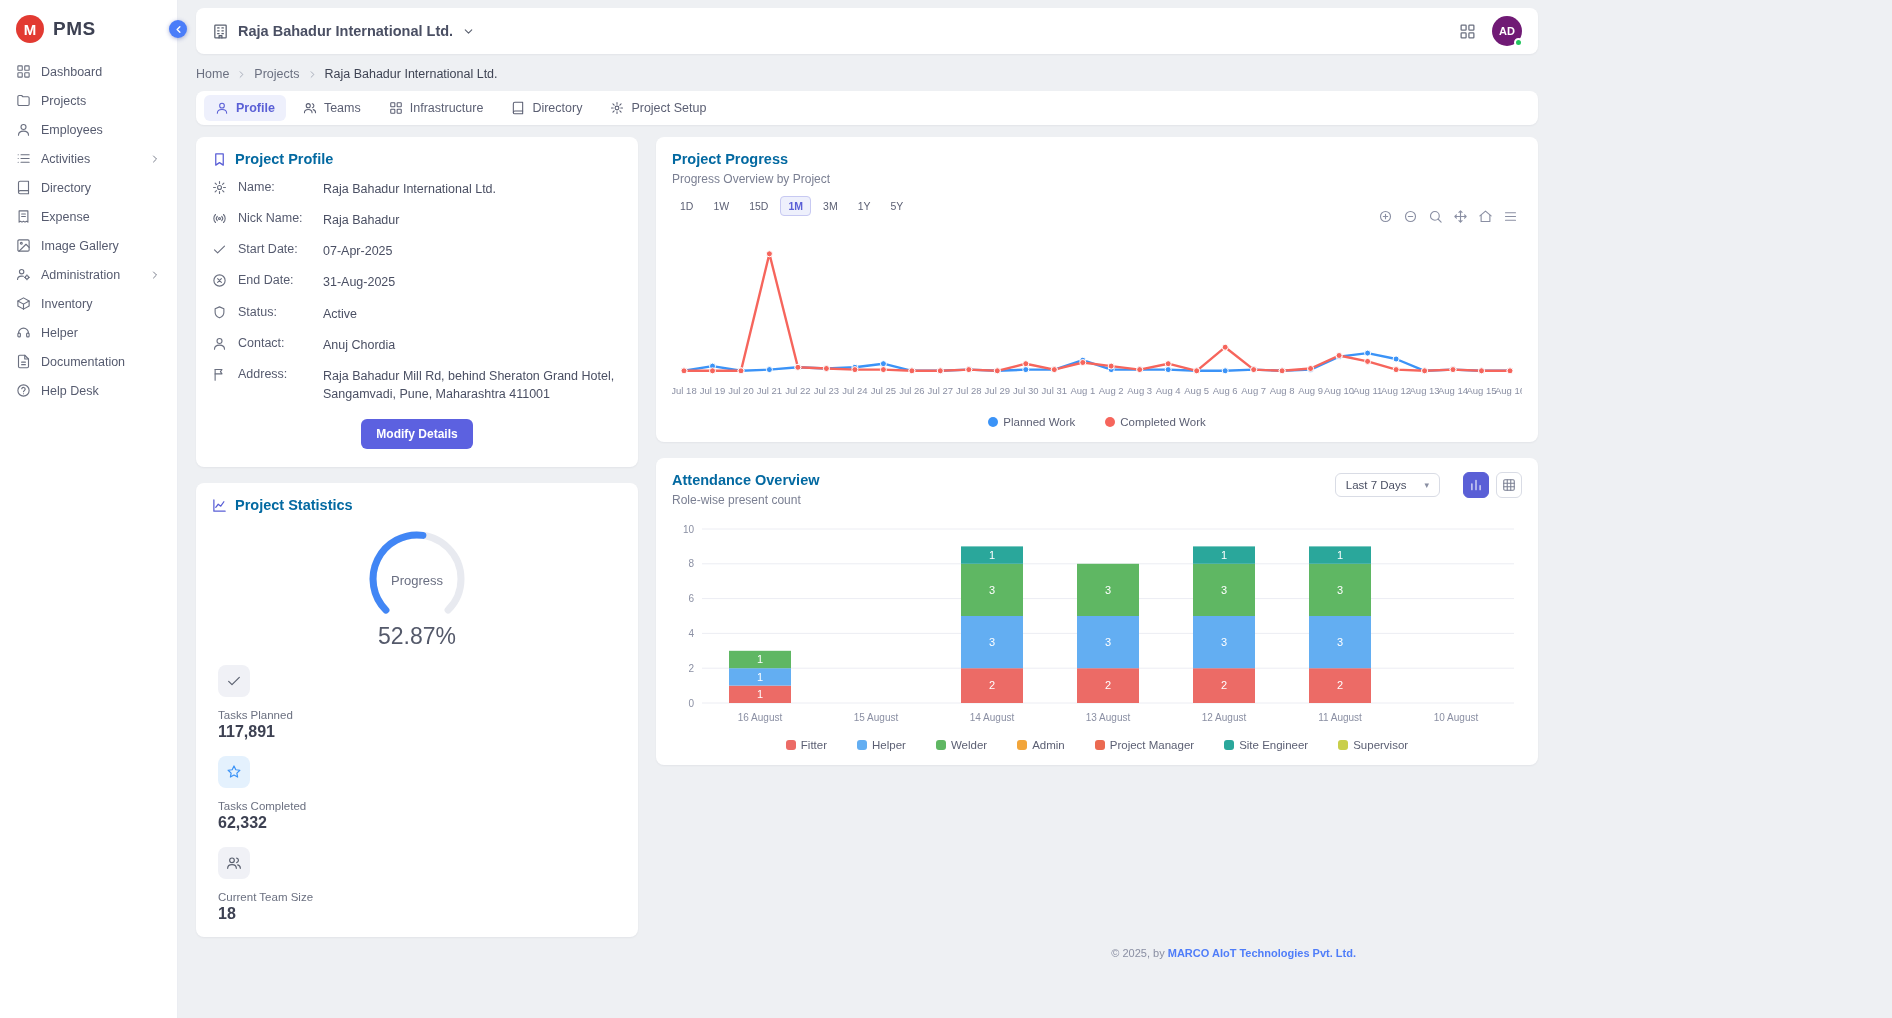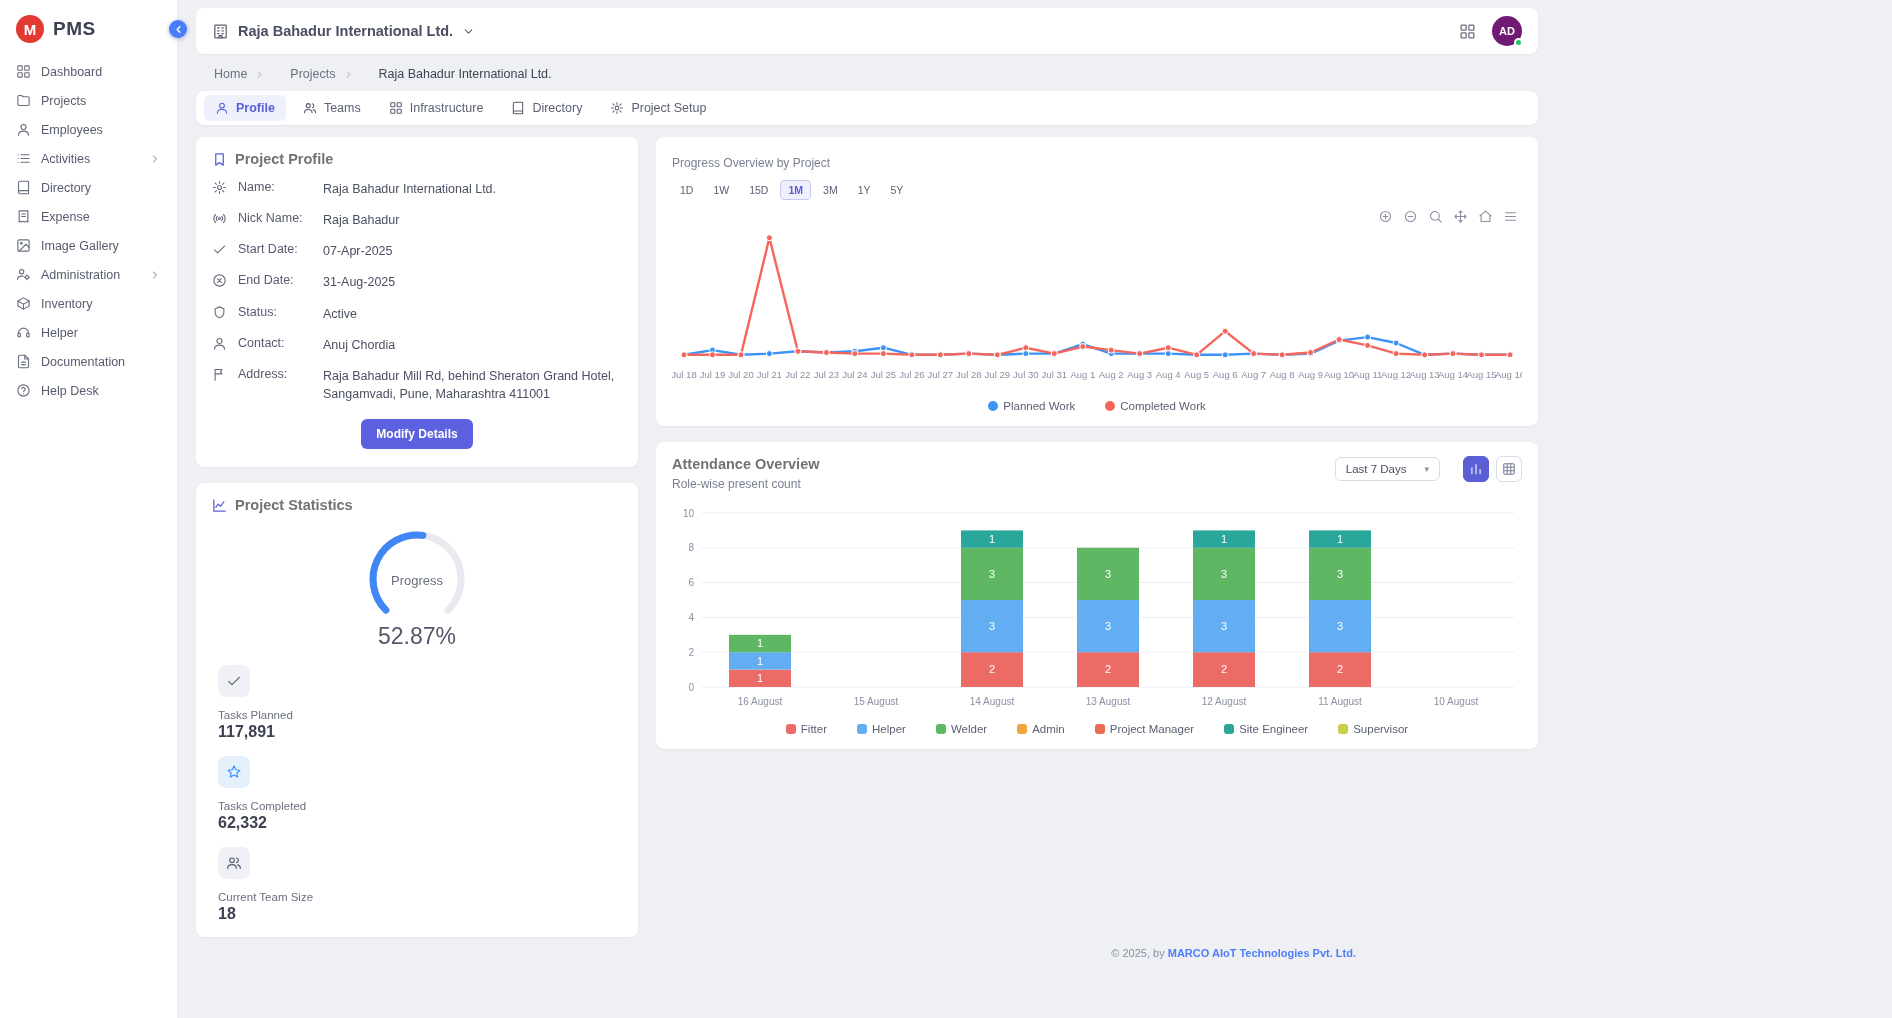--- a/index.html
+++ b/index.html
@@ -23,33 +23,33 @@
   .topbar { margin:8px 18px 0; height:46px; background:#fff; border-radius:8px; box-shadow:0 1px 2px rgba(20,20,40,.05); display:flex; align-items:center; padding:0 16px; }
   .company { display:flex; gap:9px; align-items:center; font-size:14.5px; font-weight:bold; color:#4a4f63; cursor:pointer; }
   .company svg { color:#5b6170; }
   .topbar-right { margin-left:auto; display:flex; gap:16px; align-items:center; }
   .apps-btn { color:#6b7080; cursor:pointer; display:flex; }
   .avatar { position:relative; width:30px; height:30px; border-radius:50%; background:#701a75; color:#fff; font-size:11px; font-weight:bold; display:flex; align-items:center; justify-content:center; cursor:pointer; }
   .avatar .presence { position:absolute; right:-1px; bottom:-1px; width:9px; height:9px; border-radius:50%; background:#22c55e; border:2px solid #fff; }
 
   .breadcrumb { margin:13px 18px 0; display:flex; gap:7px; font-size:12.5px; color:#6b7080; align-items:center; }
   .breadcrumb .sep { color:#9aa0af; display:flex; }
-  .breadcrumb .crumb { cursor:pointer;margin-left:18px; }
+  .breadcrumb .crumb { cursor:pointer; }
   .breadcrumb .crumb.current { color:#3f4454; cursor:default; }
 
   .tabs { margin:10px 18px 0; background:#fff; border-radius:8px; box-shadow:0 1px 2px rgba(20,20,40,.05); display:flex; align-items:center; padding:4px 8px; gap:6px; }
   .tab { display:flex; gap:7px; align-items:center; font-size:12.5px; color:#5b5f73; padding:6px 11px; border-radius:6px; cursor:pointer; }
   .tab.active { color:#5a5fd6; background:#eef0fc; font-weight:bold; }
 
   .main { margin:12px 18px 0; display:flex; gap:18px; align-items:flex-start; }
   .col-left { width:442px; flex:none; }
   .col-right { flex:1; min-width:0; }
   .card { background:#fff; border-radius:8px; box-shadow:0 1px 2px rgba(20,20,40,.05); padding:14px 16px; position:relative; }
   .mt16 { margin-top:16px; }
-  .card-title { display:flex; gap:8px; align-items:center; font-size:14.5px; font-weight:bold; color:#737373; }
+  .card-title { display:flex; gap:8px; align-items:center; font-size:14.5px; font-weight:bold; color:#0369a1; }
   .card-title svg { color:#5a5fd6; }
   .card-sub { font-size:12px; color:#7a7f92; margin-top:5px; }
 
   
   .pf-row { display:flex; gap:11px; margin-top:13px; font-size:12.5px; align-items:flex-start; }
   .pf-icon { color:#6b7080; flex:none; margin-top:0px; display:flex; }
   .pf-label { width:74px; color:#565b6f; flex:none; }
   .pf-value { color:#4a4f63; max-width:302px; line-height:1.45; }
   .btn-primary { display:block; margin:16px auto 4px; background:#5c61e0; color:#fff; border:none; border-radius:6px; font-size:12px; font-weight:bold; padding:8px 15px; cursor:pointer; font-family:inherit; }
 
@@ -426,20 +426,23 @@
                     <div class="stat-label">Current Team Size</div>
                     <div class="stat-value">18</div>
                   </span>
                 </div>
               </div>
           </div>
         </div>
 
         <div class="col-right">
           <div class="card">
+            <div class="card-title">
+              <span>Project Progress</span>
+            </div>
             <div class="card-sub">Progress Overview by Project</div>
             <div class="range-row" id="range-row">
                 <span class="range-btn">1D</span>
                 <span class="range-btn">1W</span>
                 <span class="range-btn">15D</span>
                 <span class="range-btn active">1M</span>
                 <span class="range-btn">3M</span>
                 <span class="range-btn">1Y</span>
                 <span class="range-btn">5Y</span>
               </div>

